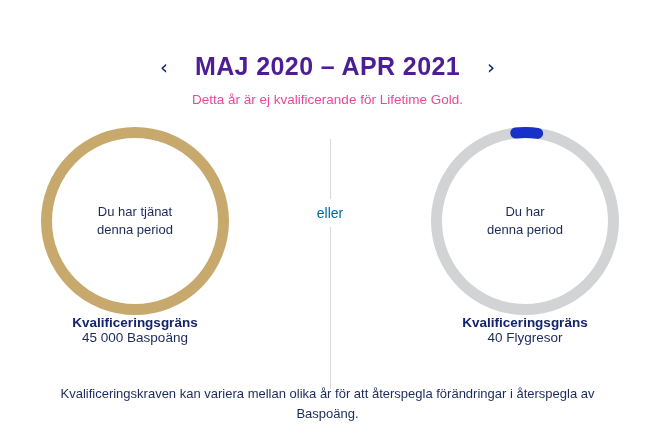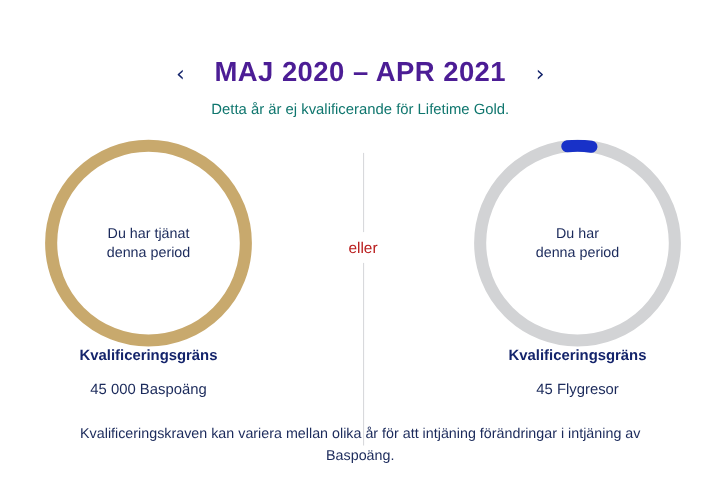--- a/index.html
+++ b/index.html
@@ -42,21 +42,21 @@
   .period-title {
     font-size: 25px;
     font-weight: bold;
     letter-spacing: 0.4px;
     color: #4c1d95;
     white-space: nowrap;
   }
   .subtitle {
     text-align: center;
     font-size: 13.5px;
-    color: #0f766e;
+    color: #ec4899;
     margin-top: 11px;
   }
 
   
   .rings {
     display: flex;
     justify-content: flex-end;
     align-items: flex-start;
     margin-top: 20px;
     gap: 0;
@@ -113,21 +113,21 @@
     color: #1b2a5b;
     line-height: 1.35;
   }
 
   .limit-label {
     font-size: 13.5px;
     font-weight: bold;
     color: #14246b;
   }
   .limit-value {
-    margin-top: 16px;
+    margin-top: 0;
     font-size: 13.5px;
     color: #1b2a5b;
   }
 
   
   .mid {
     width: 130px;
     position: relative;
     align-self: stretch;
     display: flex;
@@ -136,27 +136,27 @@
   .mid .vline {
     position: absolute;
     top: 12px;
     bottom: -44px;
     left: 50%;
     width: 1px;
     background: #d8d9dc;
   }
   .mid .eller {
     position: absolute;
-    top: 84px;
+    top: 72px;
     left: 50%;
     transform: translateX(-50%);
     background: #ffffff;
     padding: 6px 9px;
     font-size: 14px;
-    color: #b91c1c;
+    color: #0369a1;
   }
 
   
   .footer {
     position: absolute;
     left: 0;
     right: 0;
     bottom: 14px;
     text-align: center;
     font-size: 13px;
@@ -202,20 +202,20 @@
         <div class="track"></div>
         <svg class="progress-arc" viewBox="0 0 188 188">
           <circle cx="94" cy="94" r="88.5" fill="none" stroke="#1831c8" stroke-width="11" stroke-linecap="round" stroke-dasharray="22 1000" transform="rotate(-96 94 94)"></circle>
         </svg>
         <div class="ring-center">
           <div class="ring-top">Du har</div>
           <div class="ring-bottom">denna period</div>
         </div>
       </div>
       <div class="limit-label">Kvalificeringsgräns</div>
-      <div class="limit-value">45 Flygresor</div>
+      <div class="limit-value">40 Flygresor</div>
     </div>
 
   </div>
 
-  <div class="footer">Kvalificeringskraven kan variera mellan olika år för att intjäning förändringar i intjäning av Baspoäng.</div>
+  <div class="footer">Kvalificeringskraven kan variera mellan olika år för att återspegla förändringar i återspegla av Baspoäng.</div>
 
 </div>
 
 </body></html>

